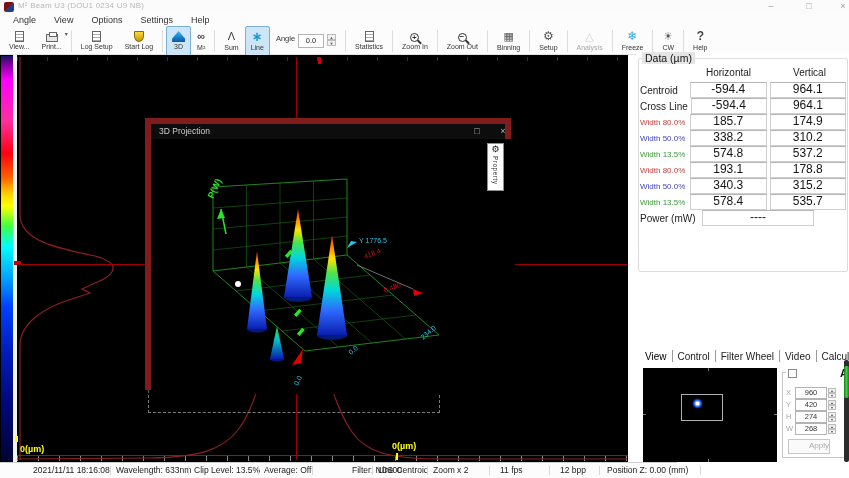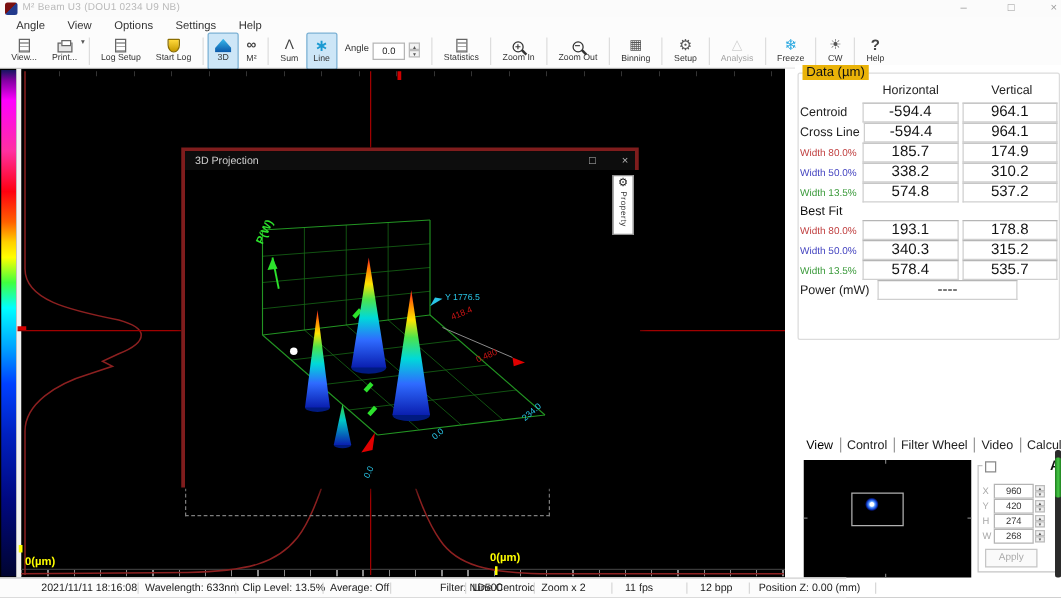--- a/index.html
+++ b/index.html
@@ -65,34 +65,34 @@
   .xhair-v{position:absolute;left:296px;top:2px;width:1px;height:403px;background:#a00000;}
   .marker-top{position:absolute;left:318px;top:2px;width:3px;height:7px;background:#d00000;}
   .marker-left{position:absolute;left:14px;top:206px;width:7px;height:3px;background:#d00000;}
   .dash-rect{position:absolute;left:148px;top:290px;width:292px;height:68px;border:1px dashed #7d7d7d;box-sizing:border-box;}
   .ylabel{position:absolute;color:#ffff00;font-size:9px;font-weight:bold;}
   .ytick{position:absolute;background:#ffff00;}
   .profiles{position:absolute;left:0;top:0;}
 
   
   .projwin{position:absolute;left:145px;top:118px;width:366px;height:272px;background:#000;
-    border:3px solid #7f1d1d;box-sizing:border-box;box-shadow:2px 3px 8px rgba(0,0,0,.55);z-index:10;}
+    border:6px solid #7f1d1d;box-sizing:border-box;box-shadow:2px 3px 8px rgba(0,0,0,.55);z-index:10;}
   .proj-titlebar{position:absolute;left:0;top:0;right:0;height:15px;background:#0d0d0d;border-bottom:1px solid #2a2a2a;}
   .proj-title{position:absolute;left:8px;top:2px;font-size:8.5px;color:#cfcfcf;}
   .proj-btn{position:absolute;top:0;width:24px;height:14px;text-align:center;font-size:9px;color:#b8b8b8;line-height:14px;}
   .proj-client{position:absolute;left:0;top:15px;width:364px;height:255px;background:#000;overflow:hidden;}
   .prop-tab{position:absolute;right:1px;top:19px;width:17px;height:48px;background:#fff;border:1px solid #8f8f8f;box-sizing:border-box;
     display:flex;flex-direction:column;align-items:center;z-index:12;}
   .prop-gear{font-size:9px;color:#111;line-height:11px;}
   .prop-text{writing-mode:vertical-rl;font-size:6.5px;color:#333;letter-spacing:.5px;margin-top:1px;}
 
   
   .panel{position:absolute;left:636px;top:52px;width:213px;height:410px;background:#fff;}
   .data-frame{position:absolute;left:2px;top:6px;width:208px;height:212px;border:1px solid #dcdcdc;border-radius:2px;}
-  .data-title{position:absolute;left:6px;top:0;background:#eab308;padding:0 3px;font-size:10.5px;color:#111;}
+  .data-title{position:absolute;left:6px;top:0;background:#e5e5e5;padding:0 3px;font-size:10.5px;color:#111;}
   .col-head{position:absolute;top:15px;font-size:10px;color:#222;text-align:center;}
   .rows{position:absolute;left:4px;top:30px;width:206px;}
   .trow{display:flex;align-items:center;height:16px;}
   .rlabel{width:48px;font-size:10px;color:#222;white-space:nowrap;}
   .rlabel.w{font-size:8px;}
   .rlabel.corr{font-size:8.5px;}
   .vbox{width:76px;height:14px;margin-left:3px;border:1px solid #cfcfcf;border-top-color:#b5b5b5;background:#fff;
     font-size:12px;color:#141414;text-align:center;line-height:13px;}
   .trow.section{height:14px;}
   .trow.section .rlabel{font-size:10px;color:#111;}
@@ -113,21 +113,21 @@
   .aoi-group{position:absolute;left:146px;top:320px;width:64px;height:86px;border:1px solid #c4c4c4;box-sizing:border-box;}
   .aoi-head{position:absolute;left:3px;top:-6px;background:#fff;padding:0 2px;display:flex;align-items:center;gap:3px;}
   .aoi-check{width:7px;height:7px;border:1px solid #8a8a8a;background:#fff;}
   .aoi-label{font-size:11px;font-weight:bold;color:#111;margin-left:40px;}
   .aoi-row{position:absolute;left:3px;height:11px;display:flex;align-items:center;}
   .aoi-flabel{width:9px;font-size:7.5px;color:#a8a8a8;}
   .aoi-box{width:30px;height:10px;border:1px solid #b4b4b4;font-size:7.5px;color:#333;text-align:center;line-height:10px;background:#fff;}
   .aoi-spin{display:flex;flex-direction:column;margin-left:1px;}
   .aoi-spin span{width:8px;height:5px;border:1px solid #bcbcbc;background:#f0f0f0;font-size:3.5px;color:#555;line-height:4px;text-align:center;box-sizing:border-box;}
   .apply-btn{position:absolute;left:5px;top:66px;width:40px;height:13px;border:1px solid #c6c6c6;background:#fafafa;
-    font-size:8px;color:#ababab;text-align:center;line-height:12px;}
+    font-size:8px;color:#ababab;text-align:right;line-height:12px;}
   .slider-track{position:absolute;left:208px;top:308px;width:5px;height:102px;background:#2b2b2b;border-radius:2px;}
   .slider-thumb{position:absolute;left:0;top:6px;width:5px;height:32px;background:linear-gradient(90deg,#1d7a1d,#46c846,#1d7a1d);border-radius:2px;}
 
   
   .statusbar{position:absolute;left:0;top:462px;width:677px;height:16px;background:#fcfcfc;border-top:1px solid #cfcfcf;box-sizing:border-box;}
   .sitem{position:absolute;top:2px;font-size:8.5px;color:#222;white-space:nowrap;}
   .sdiv{position:absolute;top:3px;width:1px;height:9px;background:#d8d8d8;}
 </style>
 </head>
 <body>
@@ -389,23 +389,20 @@
         </div>
         <div class="trow">
           <span class="rlabel w" style="color: rgb(68, 68, 192);">Width 50.0%</span>
           <span class="vbox">338.2</span>
           <span class="vbox">310.2</span>
         </div>
         <div class="trow">
           <span class="rlabel w" style="color: rgb(58, 154, 58);">Width 13.5%</span>
           <span class="vbox">574.8</span>
           <span class="vbox">537.2</span>
-        </div>
-        <div class="trow section">
-          <span class="rlabel">Best Fit</span>
         </div>
         <div class="trow">
           <span class="rlabel w" style="color: rgb(192, 64, 64);">Width 80.0%</span>
           <span class="vbox">193.1</span>
           <span class="vbox">178.8</span>
         </div>
         <div class="trow">
           <span class="rlabel w" style="color: rgb(68, 68, 192);">Width 50.0%</span>
           <span class="vbox">340.3</span>
           <span class="vbox">315.2</span>

